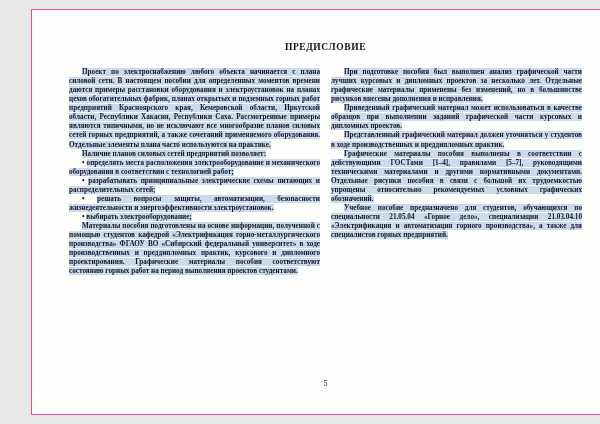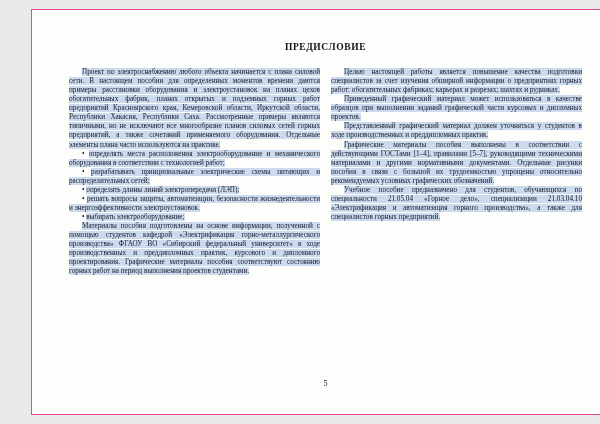--- a/index.html
+++ b/index.html
@@ -8,21 +8,21 @@
 
   .sheet {
     position:absolute; left:31px; top:9px; width:589px; height:406px;
     background:#fdfdfb; border:1px solid #ec4899;
     padding:32px 37px 0 37px;
   }
   .title {
     text-align:center; font-weight:bold; font-size:9.5px; letter-spacing:0.6px;
     color:#101018; margin-bottom:16px;
   }
-  .columns { display:flex; gap:11px; }
+  .columns { display:flex; gap:11px;font-weight:bold; }
   .col {
     flex:1; font-size:7.2px; line-height:1.26; text-align:justify;
     color:#15182a;
   }
   .para { text-indent:13px; }
   .hl {
     background:rgba(122,162,216,0.38);
     -webkit-box-decoration-break:clone; box-decoration-break:clone;
   }
   .bullet { text-indent:13px; }
@@ -37,30 +37,30 @@
 
 <div>
   <div class="sheet">
 
     <div class="title">ПРЕДИСЛОВИЕ</div>
 
     <div class="columns">
 
       <div class="col">
         <div class="para"><span class="hl">Проект по электроснабжению любого объекта начинается с плана силовой сети. В настоящем пособии для определенных моментов времени даются примеры расстановки оборудования и электроустановок на планах цехов обогатительных фабрик, планах открытых и подземных горных работ предприятий Красноярского края, Кемеровской области, Иркутской области, Республики Хакасия, Республики Саха. Рассмотренные примеры являются типичными, но не исключают все многообразие планов силовых сетей горных предприятий, а также сочетаний применяемого оборудования. Отдельные элементы плана часто используются на практике.</span></div>
+        <div class="para"><span class="hl">Наличие планов силовых сетей предприятий позволяет:</span></div>
         <div class="bullet"><span class="hl">определять места расположения электрооборудование и механического оборудования в соответствии с технологией работ;</span></div>
         <div class="bullet"><span class="hl">разрабатывать принципиальные электрические схемы питающих и распределительных сетей;</span></div>
-        <div class="bullet"><span class="hl">определять длины линий электропередачи (ЛЭП);</span></div>
         <div class="bullet"><span class="hl">решать вопросы защиты, автоматизации, безопасности жизнедеятельности и энергоэффективности электроустановок.</span></div>
         <div class="bullet"><span class="hl">выбирать электрооборудование;</span></div>
         <div class="para"><span class="hl">Материалы пособия подготовлены на основе информации, полученной с помощью студентов кафедрой «Электрификация горно-металлургического производства» ФГАОУ ВО «Сибирский федеральный университет» в ходе производственных и преддипломных практик, курсового и дипломного проектирования. Графические материалы пособия соответствуют состоянию горных работ на период выполнения проектов студентами.</span></div>
       </div>
 
       <div class="col">
-        <div class="para"><span class="hl">Целью настоящей работы является повышение качества подготовки специалистов за счет изучения обширной информации о предприятиях горных работ: обогатительных фабриках; карьерах и разрезах; шахтах и рудниках.</span></div>
+        <div class="para"><span class="hl">При подготовке пособия был выполнен анализ графической части лучших курсовых и дипломных проектов за несколько лет. Отдельные графические материалы применены без изменений, но в большинстве рисунков внесены дополнения и исправления.</span></div>
         <div class="para"><span class="hl">Приведенный графический материал может использоваться в качестве образцов при выполнении заданий графической части курсовых и дипломных проектов.</span></div>
         <div class="para"><span class="hl">Представленный графический материал должен уточняться у студентов в ходе производственных и преддипломных практик.</span></div>
         <div class="para"><span class="hl">Графические материалы пособия выполнены в соответствии с действующими ГОСТами [1–4], правилами [5–7], руководящими техническими материалами и другими нормативными документами. Отдельные рисунки пособия в связи с большой их трудоемкостью упрощены относительно рекомендуемых условных графических обозначений.</span></div>
         <div class="para"><span class="hl">Учебное пособие предназначено для студентов, обучающихся по специальности 21.05.04 «Горное дело», специализации 21.03.04.10 «Электрификация и автоматизация горного производства», а также для специалистов горных предприятий.</span></div>
       </div>
 
     </div>
 
     <div class="page-number">5</div>
 

